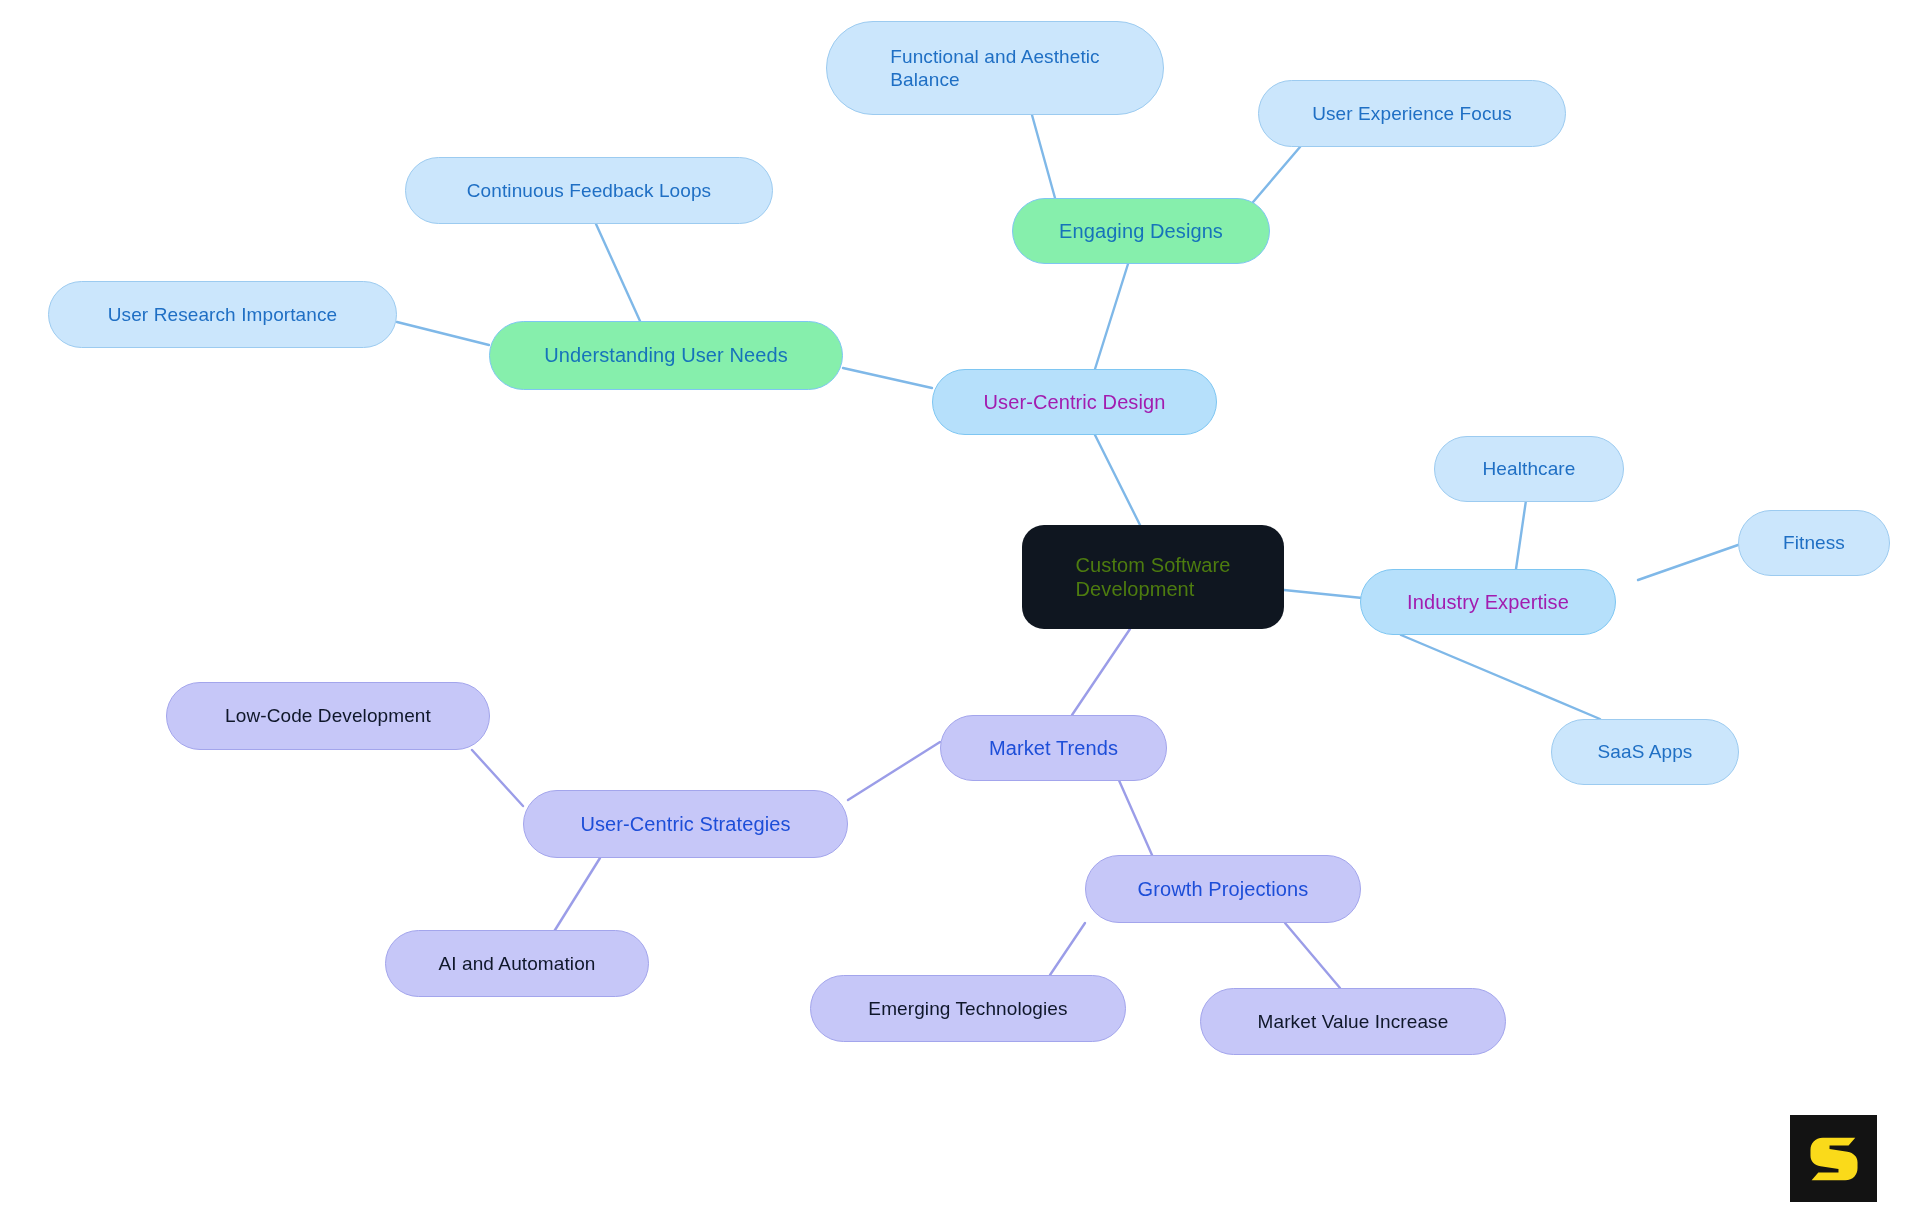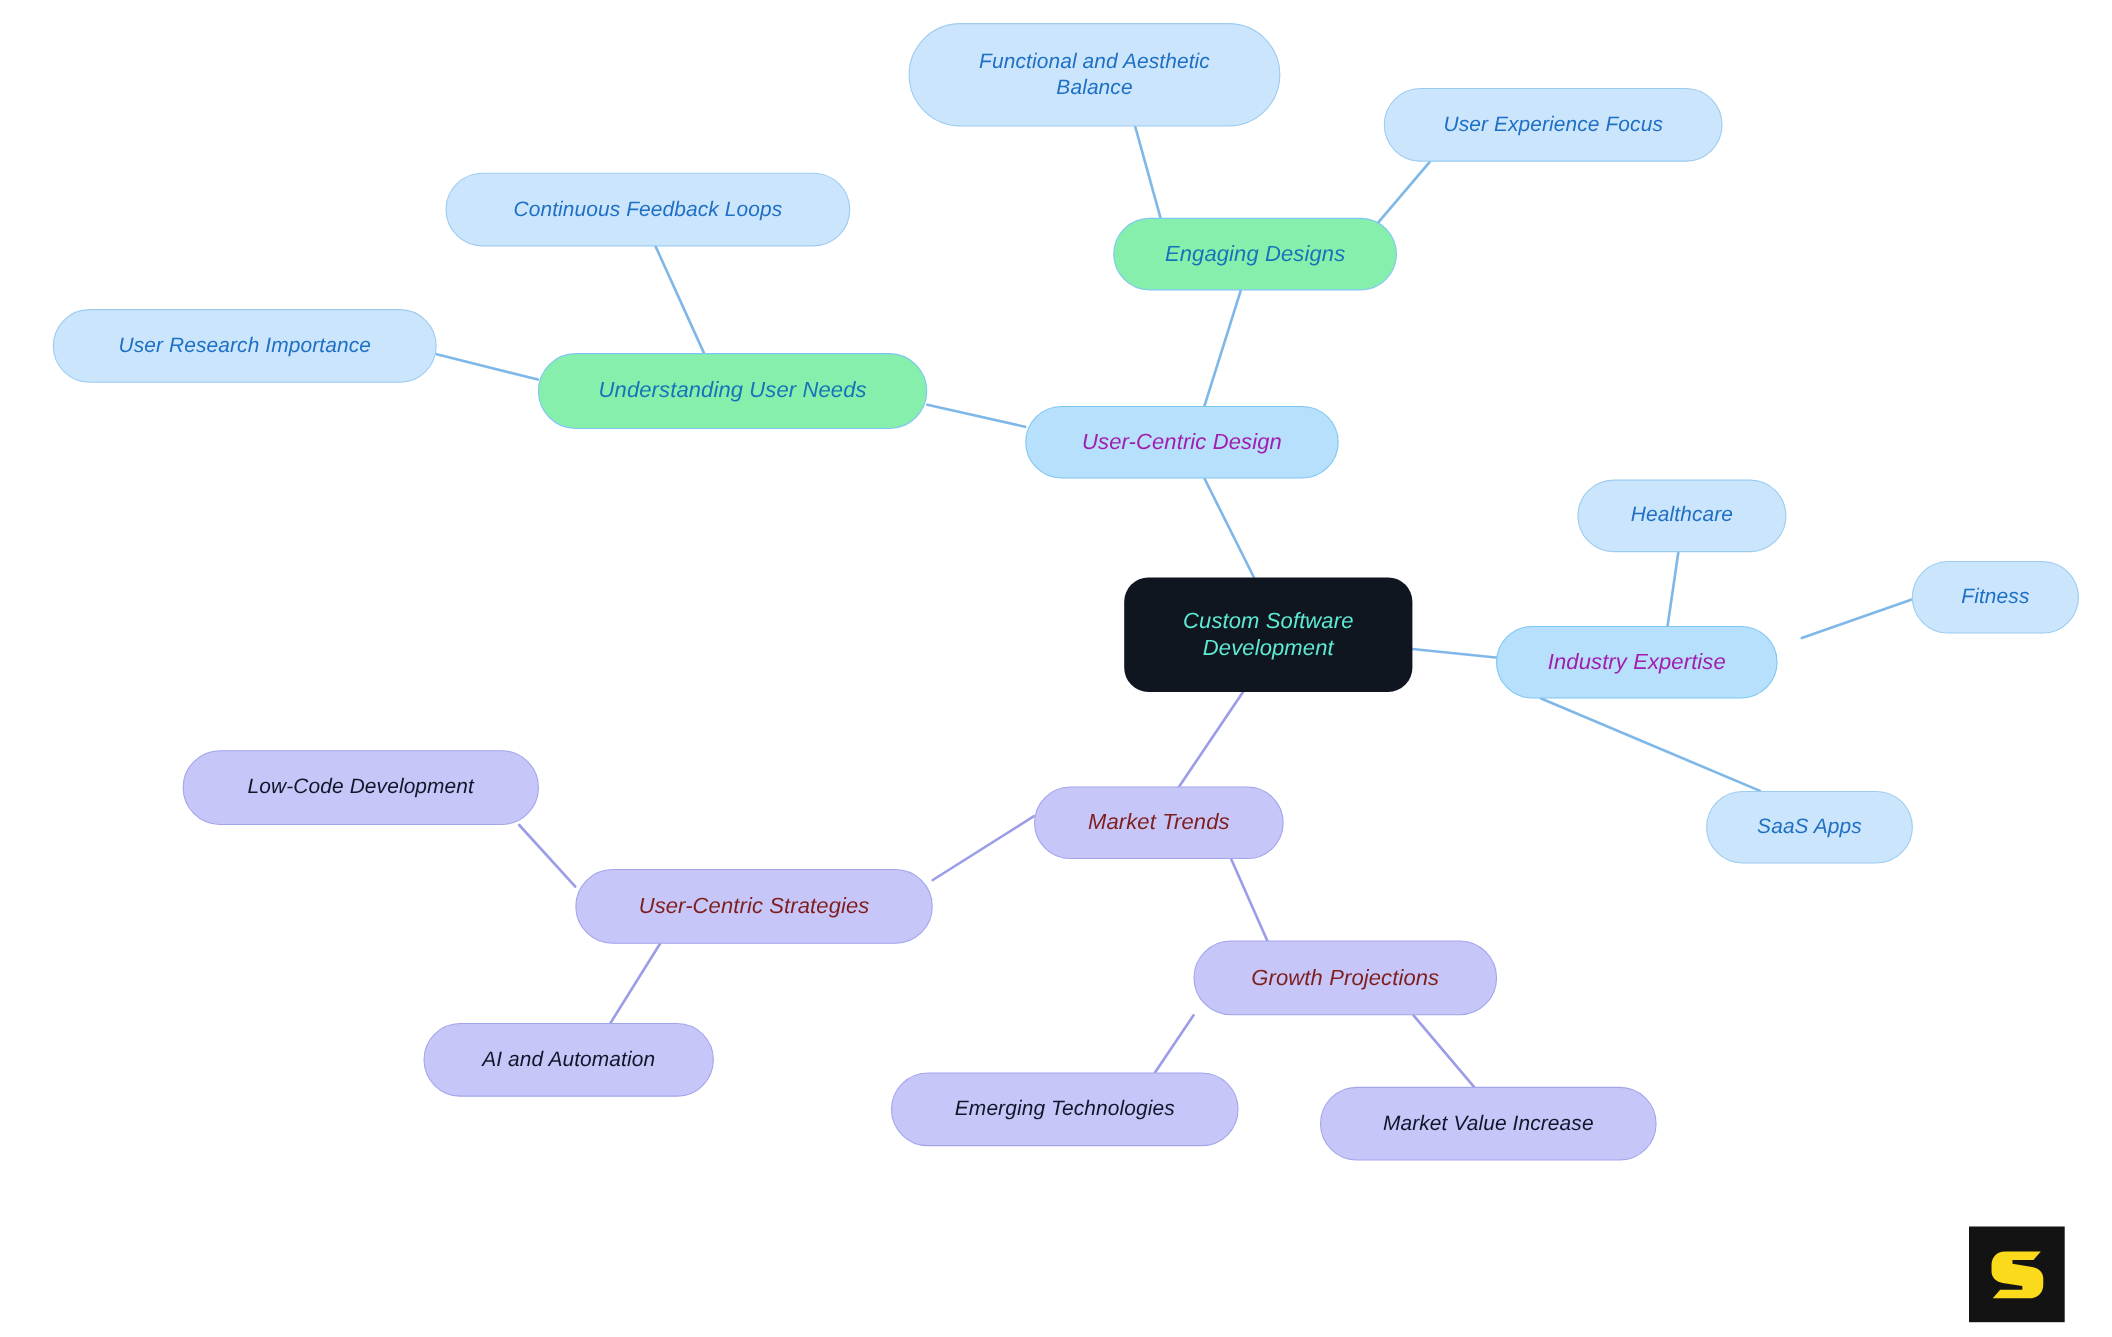--- a/index.html
+++ b/index.html
@@ -25,55 +25,53 @@
     width: 1920px;
     height: 1215px;
     pointer-events: none;
   }
   .node {
     position: absolute;
     box-sizing: border-box;
     display: flex;
     align-items: center;
     justify-content: center;
-    text-align: center;
     border-radius: 999px;
     border-style: solid;
     border-width: 1.5px;
     line-height: 1.22;
     white-space: pre-line;
     letter-spacing: 0.1px;
-    font-style: italic;
   }
   .node.root {
     border-radius: 22px;
     border-width: 0;
     background: #0f1620;
-    color: #5eead4;
+    color: #4d7c0f;
     font-size: 20px;
   }
   .node.blue {
     background: #b6e0fb;
     border-color: #7ec6f2;
     color: #a21caf;
   }
   .node.blue-l2 {
     background: #86efac;
     border-color: #7ec6f2;
     color: #1673ba;
   }
   .node.blue-l3 {
     background: #cbe6fc;
     border-color: #9ccbf0;
     color: #1f6fc4;
   }
   .node.purple {
     background: #c6c7f8;
     border-color: #a3a5ec;
-    color: #7f1d1d;
+    color: #1d4ed8;
   }
   .node.purple-l3 {
     background: #c6c7f8;
     border-color: #a3a5ec;
     color: #0f172a;
   }
   #logo {
     position: absolute;
     background: #131313;
     display: flex;

